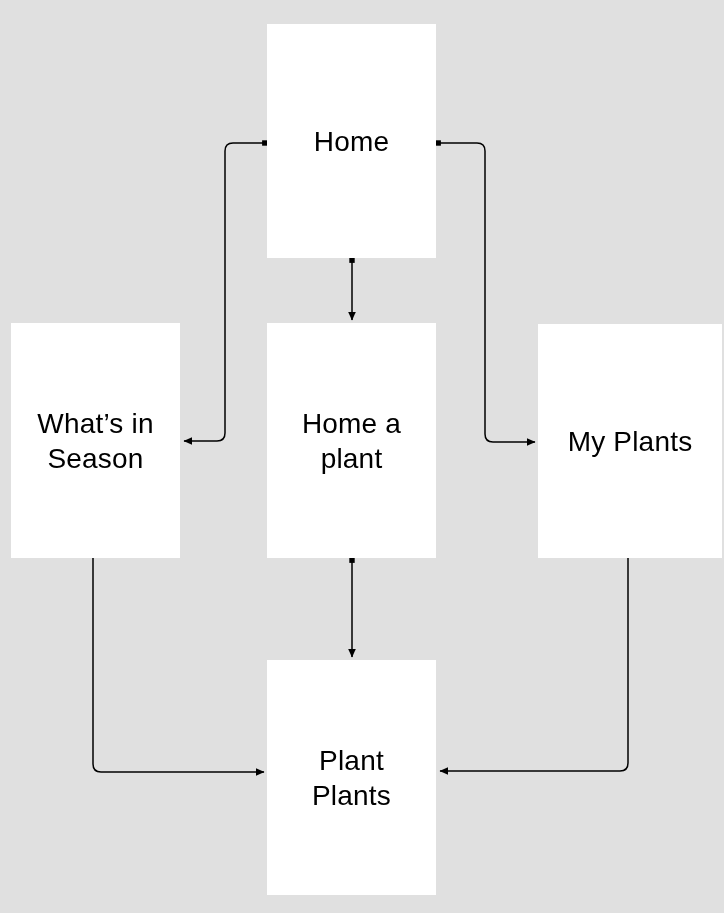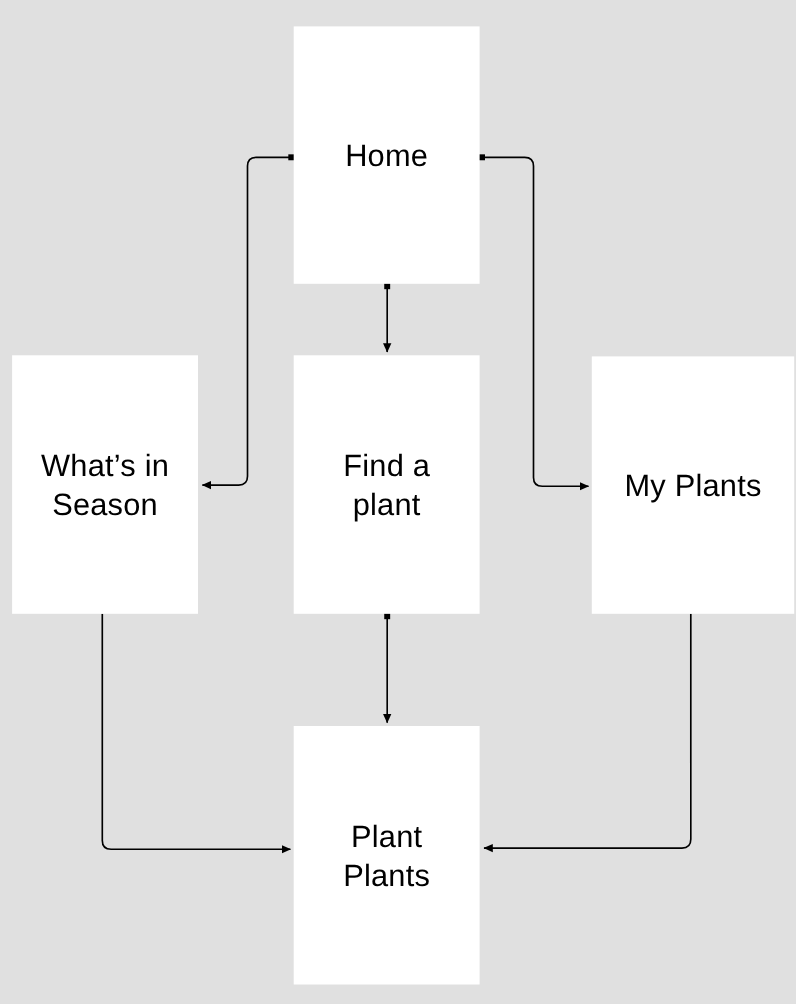--- a/index.html
+++ b/index.html
@@ -85,21 +85,21 @@
 
   <div class="node node-whats-in-season">
     <div class="node-label">
       <span class="line">What’s in</span>
       <span class="line">Season</span>
     </div>
   </div>
 
   <div class="node node-find-a-plant">
     <div class="node-label">
-      <span class="line">Find a</span>
+      <span class="line">Home a</span>
       <span class="line">plant</span>
     </div>
   </div>
 
   <div class="node node-my-plants">
     <div class="node-label">
       <span class="line">My Plants</span>
 
     </div>
   </div>

